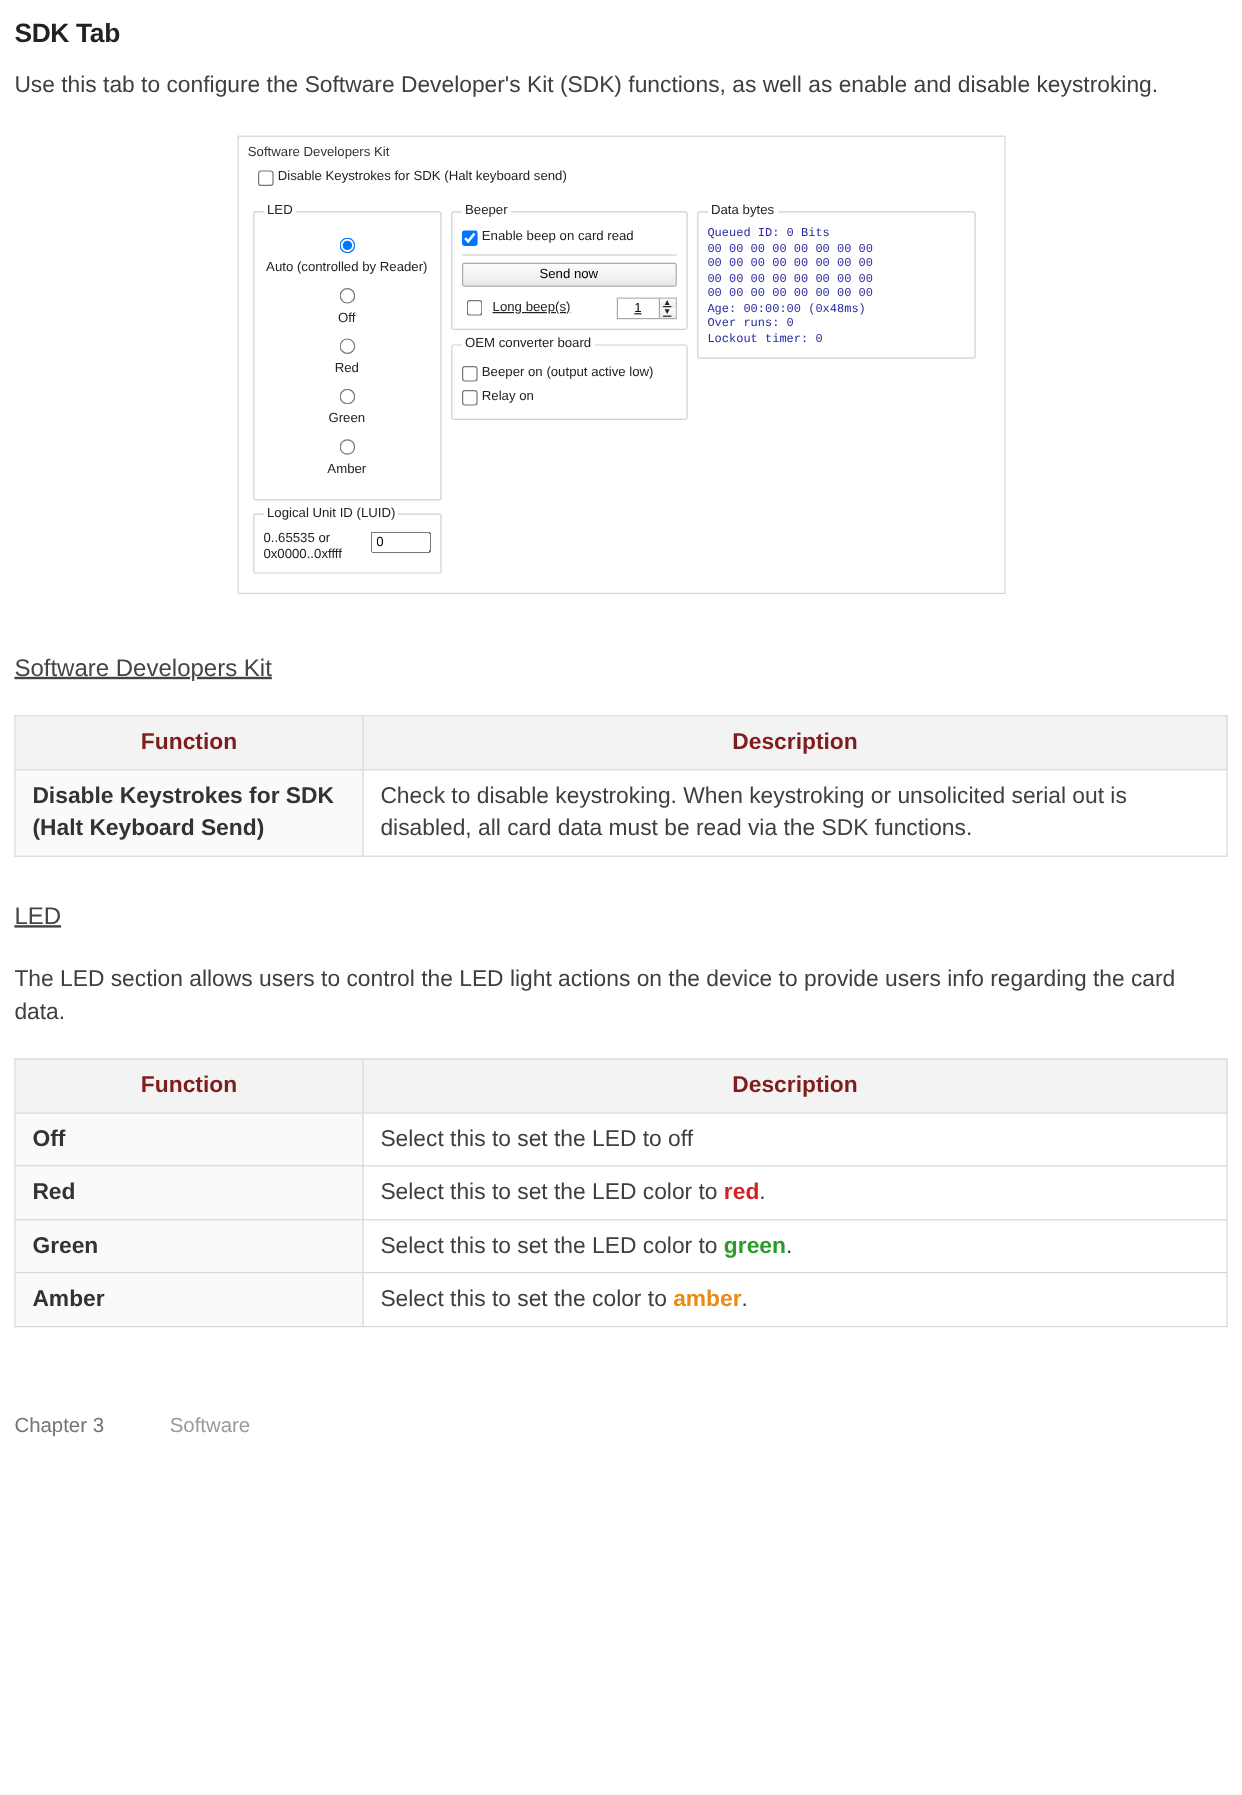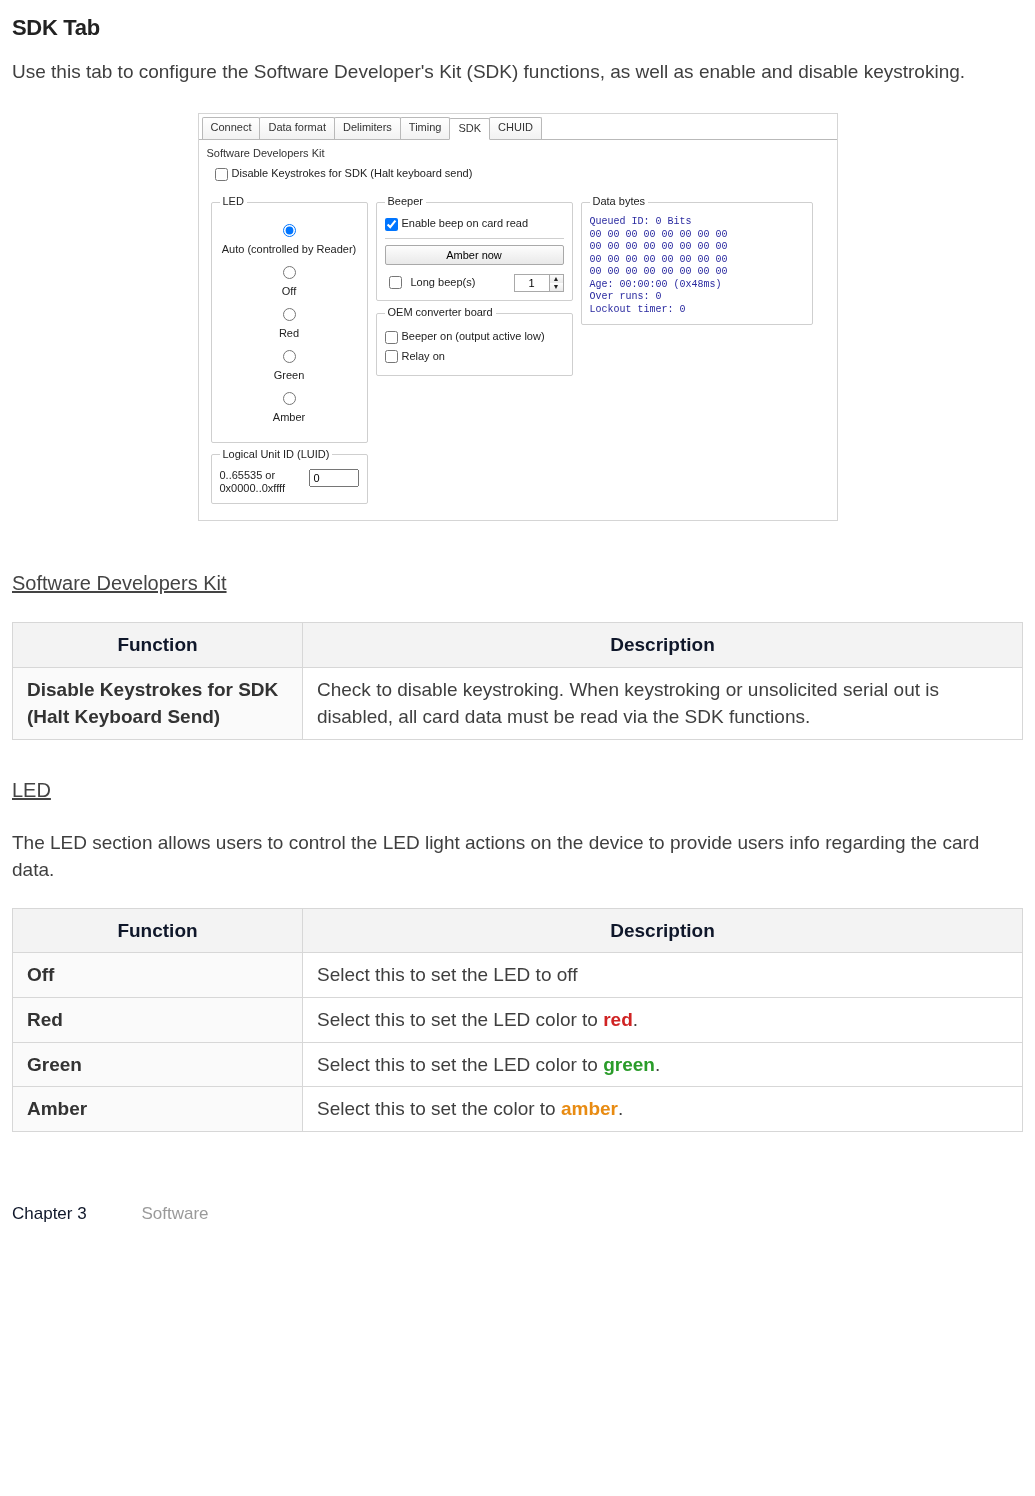--- a/index.html
+++ b/index.html
@@ -84,21 +84,21 @@
     width: 100%;
     margin-bottom: 4px;
     padding: 3px 0;
     font-size: 11px;
     background: linear-gradient(#fdfdfd,#e9e9e9);
     border: 1px solid #a9a9a9;
     border-radius: 2px;
     text-align: center;
     cursor: pointer;
   }
-  .spin-row { display: flex; align-items: center; gap: 6px; margin-top:8px; }
+  .spin-row { display: flex; align-items: center; gap: 6px; margin-top:8px;text-decoration:underline; }
   .spin {
     display: inline-flex;
     align-items: stretch;
     border: 1px solid #a9a9a9;
     height: 18px;
   }
   .spin input { width: 34px; border: none; text-align: center; font-size: 11px; padding: 0; }
   .spin .spinbtns { display:flex; flex-direction:column; border-left:1px solid #a9a9a9; }
   .spin .spinbtns span { font-size:7px; line-height:8px; padding:0 3px; background:linear-gradient(#fdfdfd,#e9e9e9); cursor:pointer; }
   .hexdump {
@@ -121,21 +121,21 @@
   table.doc {
     width: 100%;
     border-collapse: collapse;
     margin-bottom: 36px;
   }
   table.doc th {
     background: #f3f3f3;
     font-weight: 800;
     font-family: "Segoe UI", Arial, sans-serif;
     font-size: 19px;
-    color: #0f172a;
+    color: #7f1d1d;
     padding: 8px 10px;
     text-align: center;
     border: 1px solid #d7d7d7;
   }
   table.doc td {
     padding: 8px 14px;
     border: 1px solid #d7d7d7;
     vertical-align: top;
     font-size: 19px;
   }
@@ -144,41 +144,33 @@
     color: #333;
     font-family: "Segoe UI", Arial, sans-serif;
     width: 290px;
     background: #fafafa;
   }
   .clr-red { color: #d02323; }
   .clr-green { color: #2a9c2a; }
   .clr-amber { color: #e88b12; }
   .bold { font-weight: 800; }
   .footer { margin-top: 70px; color: #9a9a9a; font-size: 17px; }
-  .footer .chap { color: #0f172a; margin-right: 50px; }
+  .footer .chap { color: #737373; margin-right: 50px; }
   .hr-thin { border: none; border-top: 1px solid #cfcfcf; margin: 6px 0; }
   .checkpair { display:flex; gap:18px; margin-top:4px;}
 </style>
 </head>
 <body>
 
 <h2 class="page-title">SDK Tab</h2>
 
 <p class="intro">Use this tab to configure the Software Developer's Kit (SDK) functions, as well as enable and disable keystroking.</p>
 
 <div class="screenshot-wrap">
   <div class="screenshot">
-    <div class="tabs">
-      <div class="tab">Connect</div>
-      <div class="tab">Data format</div>
-      <div class="tab">Delimiters</div>
-      <div class="tab">Timing</div>
-      <div class="tab active">SDK</div>
-      <div class="tab">CHUID</div>
-    </div>
     <div class="grouplabel">Software Developers Kit</div>
     <div class="check-row" style="padding-left:16px;">
       <input type="checkbox" style="">
       <span>Disable Keystrokes for SDK (Halt keyboard send)</span>
     </div>
 
     <div class="panel-body">
       <div class="cols">
         <div class="col1">
           <fieldset>
@@ -214,21 +206,21 @@
         </div>
 
         <div class="col2">
           <fieldset>
             <legend>Beeper</legend>
             <div class="check-row" style="padding:0;">
                 <input type="checkbox" checked="" style="">
                 <span>Enable beep on card read</span>
               </div>
             <hr class="hr-thin">
-            <button class="winbtn">Amber now</button>
+            <button class="winbtn">Send now</button>
             <div class="spin-row">
               <input type="checkbox" style="">
               <span>Long beep(s)</span>
               <span style="flex:1"></span>
               <span class="spin">
                 <input type="text" value="1" style="">
                 <span class="spinbtns">
                     <span>▲</span>
                     <span>▼</span>
                   </span>

